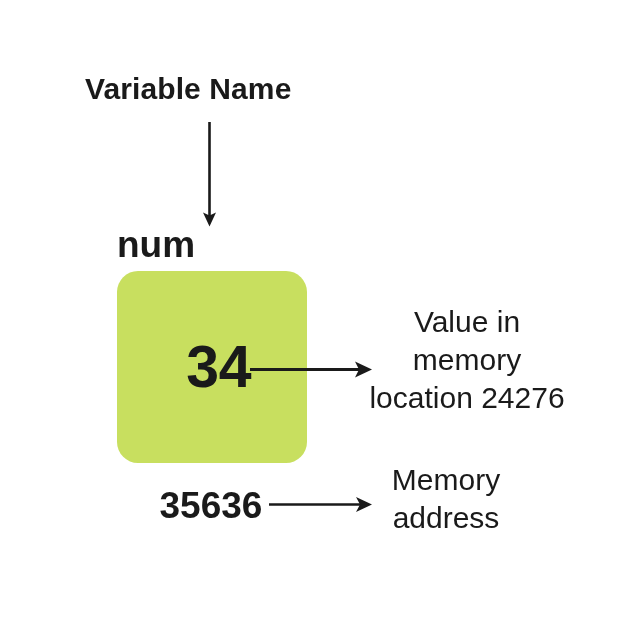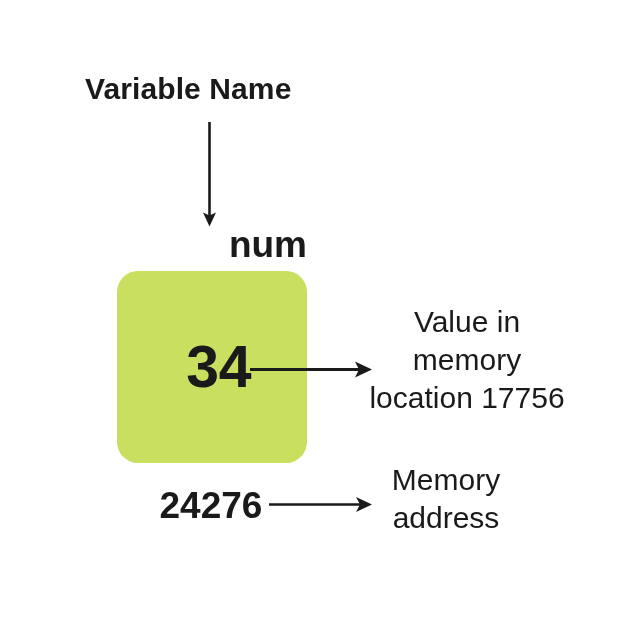--- a/index.html
+++ b/index.html
@@ -31,21 +31,21 @@
     left: 85px;
     top: 74px;
     font-size: 30px;
     letter-spacing: 0.1px;
   }
 
   #variable-identifier {
     left: 117px;
     top: 226px;
     width: 190px;
-    text-align: right;
+    text-align: left;
     font-size: 37px;
   }
 
   #value-text {
     left: 117px;
     top: 338px;
     width: 134px;
     text-align: right;
     font-size: 59px;
     letter-spacing: -0.5px;
@@ -119,24 +119,24 @@
   <div class="lbl" id="value-text">34</div>
 
   <svg class="arrow-svg" id="arrow-value" width="130" height="36" viewBox="0 0 130 36">
     <line x1="2" y1="17.5" x2="113" y2="17.5" stroke="#1a1a1a" stroke-width="2.8"></line>
     <path d="M 124 17.5 L 107 9.5 L 111 17.5 L 107 25.5 Z" fill="#1a1a1a"></path>
   </svg>
 
   <div class="multiline" id="value-annotation">
     <div>Value in</div>
     <div>memory</div>
-    <div>location 17756</div>
+    <div>location 24276</div>
   </div>
 
-  <div class="lbl" id="memory-address-value">24276</div>
+  <div class="lbl" id="memory-address-value">35636</div>
 
   <svg class="arrow-svg" id="arrow-address" width="118" height="34" viewBox="0 0 118 34">
     <line x1="4" y1="16.5" x2="97" y2="16.5" stroke="#1a1a1a" stroke-width="2.6"></line>
     <path d="M 107 16.5 L 91 9.0 L 95 16.5 L 91 24.0 Z" fill="#1a1a1a"></path>
   </svg>
 
   <div class="multiline" id="address-annotation">
     <div>Memory</div>
     <div>address</div>
   </div>

